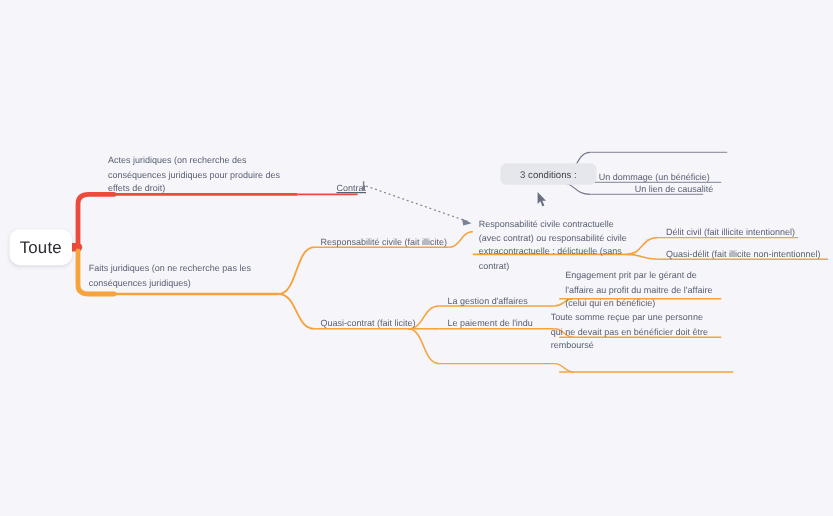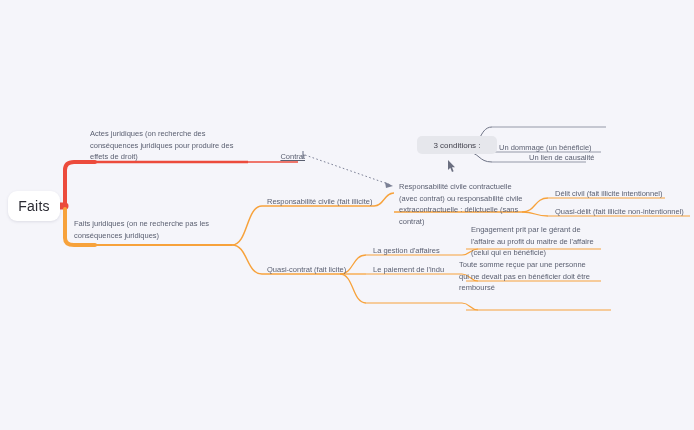--- a/index.html
+++ b/index.html
@@ -122,21 +122,21 @@
 
     <path d="M466,152 L425,152" stroke="#9599a8" stroke-width="1" fill="none"></path>
     <path d="M466,152 C480,152 478,127 492,127" stroke="#6e7385" stroke-width="1" fill="none"></path>
     <path d="M466,152 L492,152" stroke="#6e7385" stroke-width="1" fill="none"></path>
     <path d="M466,152 C480,152 478,162 492,162" stroke="#6e7385" stroke-width="1" fill="none"></path>
     <path d="M492,127 L606,127" stroke="#9599a8" stroke-width="1" fill="none"></path>
     <path d="M492,152 L601,152" stroke="#9599a8" stroke-width="1" fill="none"></path>
     <path d="M492,162 L586,162" stroke="#9599a8" stroke-width="1" fill="none"></path>
   </svg>
 
-  <div class="node root-node" style="left:8px; top:191px; width:52px; height:30px;">Faits</div>
+  <div class="node root-node" style="left:8px; top:191px; width:52px; height:30px;">Toute</div>
 
   <div class="node leaf u-none" style="left:90px; top:128px; width:160px;">Actes juridiques  (on recherche des conséquences juridiques pour produire des effets de droit)</div>
 
   <div class="node leaf u-none" style="left:74px; top:218px; width:150px;">Faits juridiques  (on ne recherche pas les conséquences juridiques)</div>
 
   <div class="node leaf u-none" style="left:265px; top:151px; width:40px; text-align:right;text-decoration:underline;">Contrat</div>
 
   <div class="node pill-node" style="left:417px; top:136px; width:80px; height:18px;">3 conditions :</div>
 
   <svg class="cursor-mark" style="left:447px; top:160px;" viewBox="0 0 9 13" xmlns="http://www.w3.org/2000/svg">

